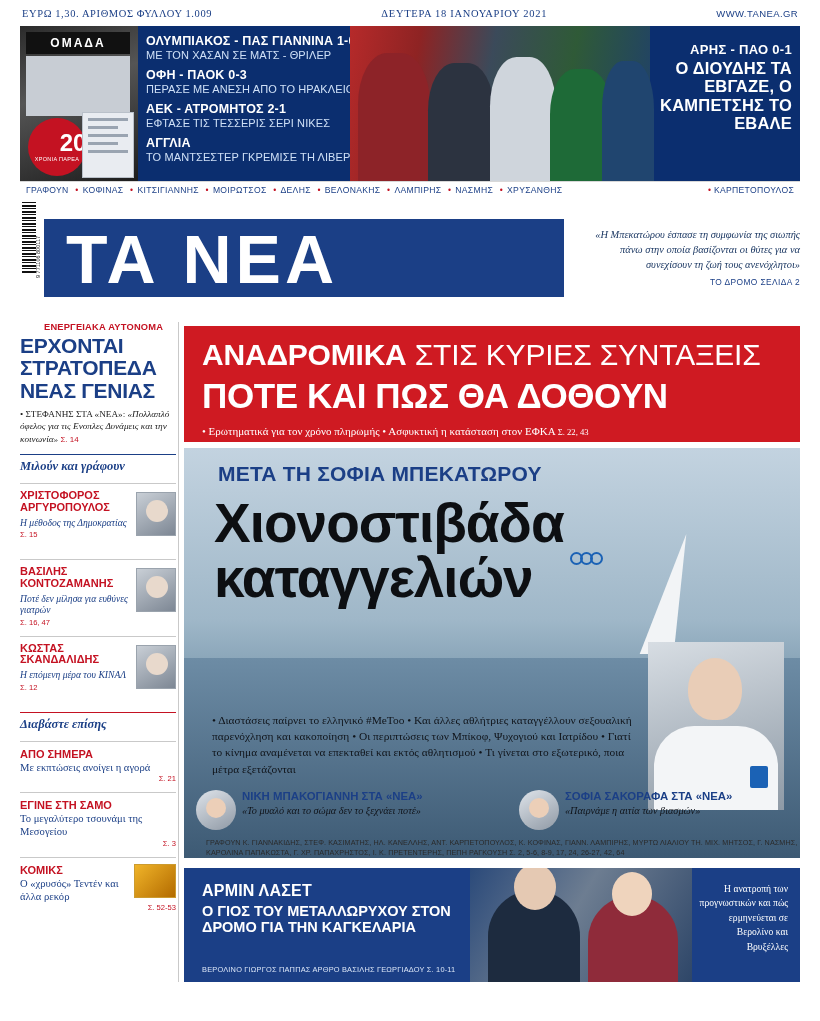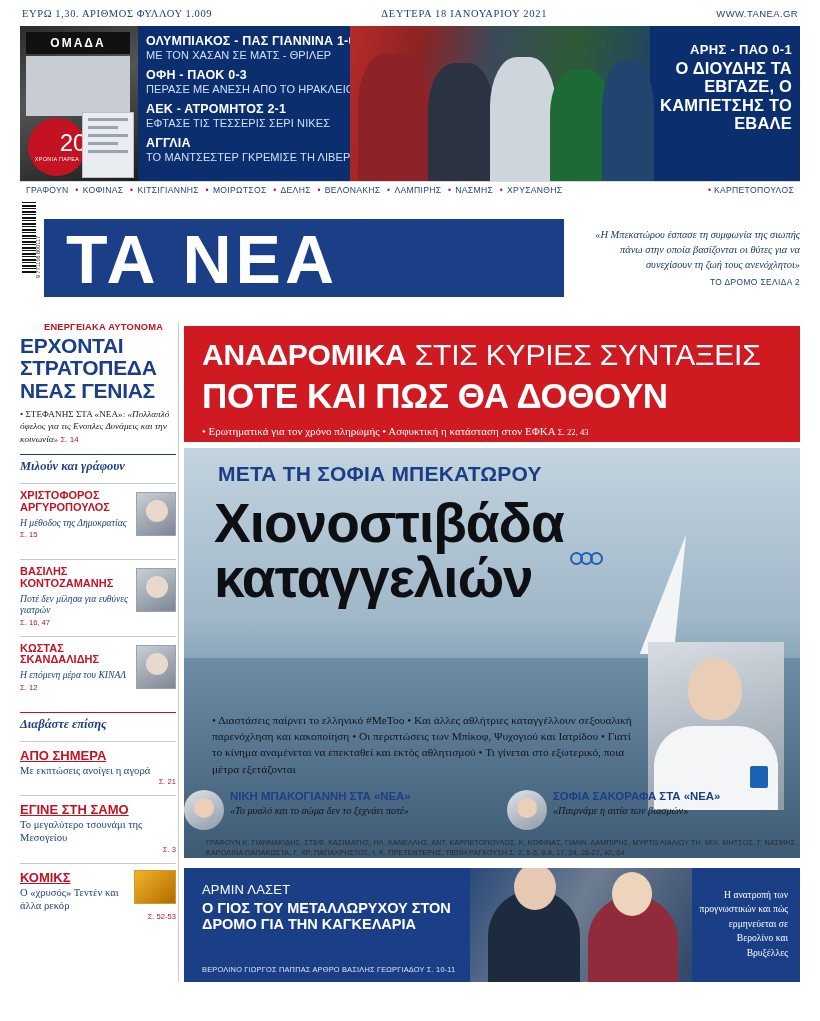--- a/index.html
+++ b/index.html
@@ -42,21 +42,21 @@
   .omada-sub{
     position:absolute; left:6px; top:30px; width:104px; height:60px;
     background:#c8cdd4;
   }
   .badge20 {
     position:absolute; left:8px; top:92px; width:58px; height:58px; border-radius:50%;
     background:#c41222; color:#fff; display:flex; flex-direction:column;
     align-items:center; justify-content:center; line-height:1;
     font-family:"Liberation Sans", sans-serif;
   }
-  .badge20 .num { font-size:24px; font-weight:normal;margin-left:32px; }
+  .badge20 .num { font-size:24px; font-weight:bold;margin-left:32px; }
   .badge20 .txt { font-size:5.5px; letter-spacing:.3px; margin-top:2px; text-align:center;}
   .paper-thumb{
     position:absolute; left:62px; top:86px; width:52px; height:66px;
     background:#e9ecf1; border:1px solid #b9c0c9;
   }
   .paper-thumb .ln{ height:3px; background:#9aa4b1; margin:5px 5px 0 5px;}
   .paper-thumb .ln.s{ width:60%; }
 
   .sports-list {
     position:absolute; left:126px; top:8px; width:265px; color:#fff;
@@ -169,21 +169,21 @@
     background:linear-gradient(150deg,#c9cfd6,#7d8794);
     border:1px solid #9aa3ad;
   }
   .opin .mug::after{
     content:""; position:absolute; left:9px; top:7px; width:22px; height:22px;
     border-radius:50%; background:#e8d9cc;
   }
 
   .brief{ margin-top:6px; }
   .brief .bk{
-    font-family:"Liberation Sans", sans-serif; font-weight:bold; color:#c41222; font-size:13px;text-decoration:underline;
+    font-family:"Liberation Sans", sans-serif; font-weight:bold; color:#c41222; font-size:11px;
   }
   .brief .bt{
     font-family:"Liberation Serif", serif; color:#1b3f86; font-size:10.6px; line-height:1.2; margin-top:2px;
   }
   .brief .bp{ font-family:"Liberation Sans", sans-serif; color:#c41222; font-size:7.6px; text-align:right;}
   .brief-thumb{
     float:right; width:42px; height:34px; margin:0 0 2px 5px;
     background:linear-gradient(135deg,#f0b429,#b36b00);
     border:1px solid #cc9b2f;
   }
@@ -259,21 +259,21 @@
   .ms-portrait .shirt{
     position:absolute; left:6px; bottom:0; width:124px; height:84px; border-radius:40px 40px 0 0;
     background:#f3f5f7;
   }
   .ms-portrait .badge{
     position:absolute; right:16px; bottom:22px; width:18px; height:22px; background:#1b62b5; border-radius:2px;
   }
 
   
   .subrow{
-    position:absolute; left:184px; top:790px; width:616px; height:46px;
+    position:absolute; left:196px; top:790px; width:616px; height:46px;
     display:flex; gap:30px;
   }
   .subitem{ position:relative; width:300px; padding-left:46px; }
   .subitem .mug{
     position:absolute; left:0; top:0; width:40px; height:40px; border-radius:50%;
     background:linear-gradient(150deg,#dfe4ea,#8f99a5); overflow:hidden;
   }
   .subitem .mug::after{
     content:""; position:absolute; left:10px; top:8px; width:20px; height:20px; border-radius:50%;
     background:#eccfb8;
@@ -290,42 +290,42 @@
     letter-spacing:.1px;
     margin-left:22px;
   }
 
   
   .bottombox{
     position:absolute; left:184px; top:868px; width:616px; height:114px;
     background:#1b3f86; color:#fff; overflow:hidden;
   }
   .bb-text{ position:absolute; left:18px; top:14px; width:260px; }
-  .bb-k{ font-family:"Liberation Sans", sans-serif; font-weight:normal; font-size:13px; letter-spacing:.2px;}
+  .bb-k{ font-family:"Liberation Sans", sans-serif; font-weight:bold; font-size:16px; letter-spacing:.2px;}
   .bb-h{ font-family:"Liberation Sans", sans-serif; font-weight:bold; font-size:14.5px; line-height:1.12; margin-top:3px;}
   .bb-by{
     position:absolute; left:18px; bottom:8px; font-family:"Liberation Sans", sans-serif;
     font-size:7.4px; letter-spacing:.2px; color:#dbe6f7;
   }
   .bb-photo{
     position:absolute; left:286px; top:0; width:222px; height:114px;
     background:linear-gradient(120deg,#2b4a7a,#6d7d91 45%,#2e4668);
   }
   .bb-photo .p1{
     position:absolute; left:18px; bottom:0; width:92px; height:92px; border-radius:46px 46px 0 0;
     background:#1d2b3f;
   }
   .bb-photo .p1::after{ content:""; position:absolute; left:26px; top:-26px; width:42px; height:46px; border-radius:50%; background:#e5c9b3;}
   .bb-photo .p2{
     position:absolute; right:14px; bottom:0; width:90px; height:86px; border-radius:44px 44px 0 0;
     background:#8f2b3a;
   }
   .bb-photo .p2::after{ content:""; position:absolute; left:24px; top:-24px; width:40px; height:44px; border-radius:50%; background:#efd4bd;}
   .bb-right{
-    position:absolute; right:12px; top:20px; width:92px; text-align:right;
+    position:absolute; right:12px; top:14px; width:92px; text-align:right;
     font-family:"Liberation Serif", serif; font-size:9.6px; line-height:1.5; color:#ffffff;
   }
 
   .colrule-v{
     position:absolute; left:178px; top:322px; width:1px; height:660px; background:#c9c9c9;
   }
 </style>
 </head>
 <body>
 

